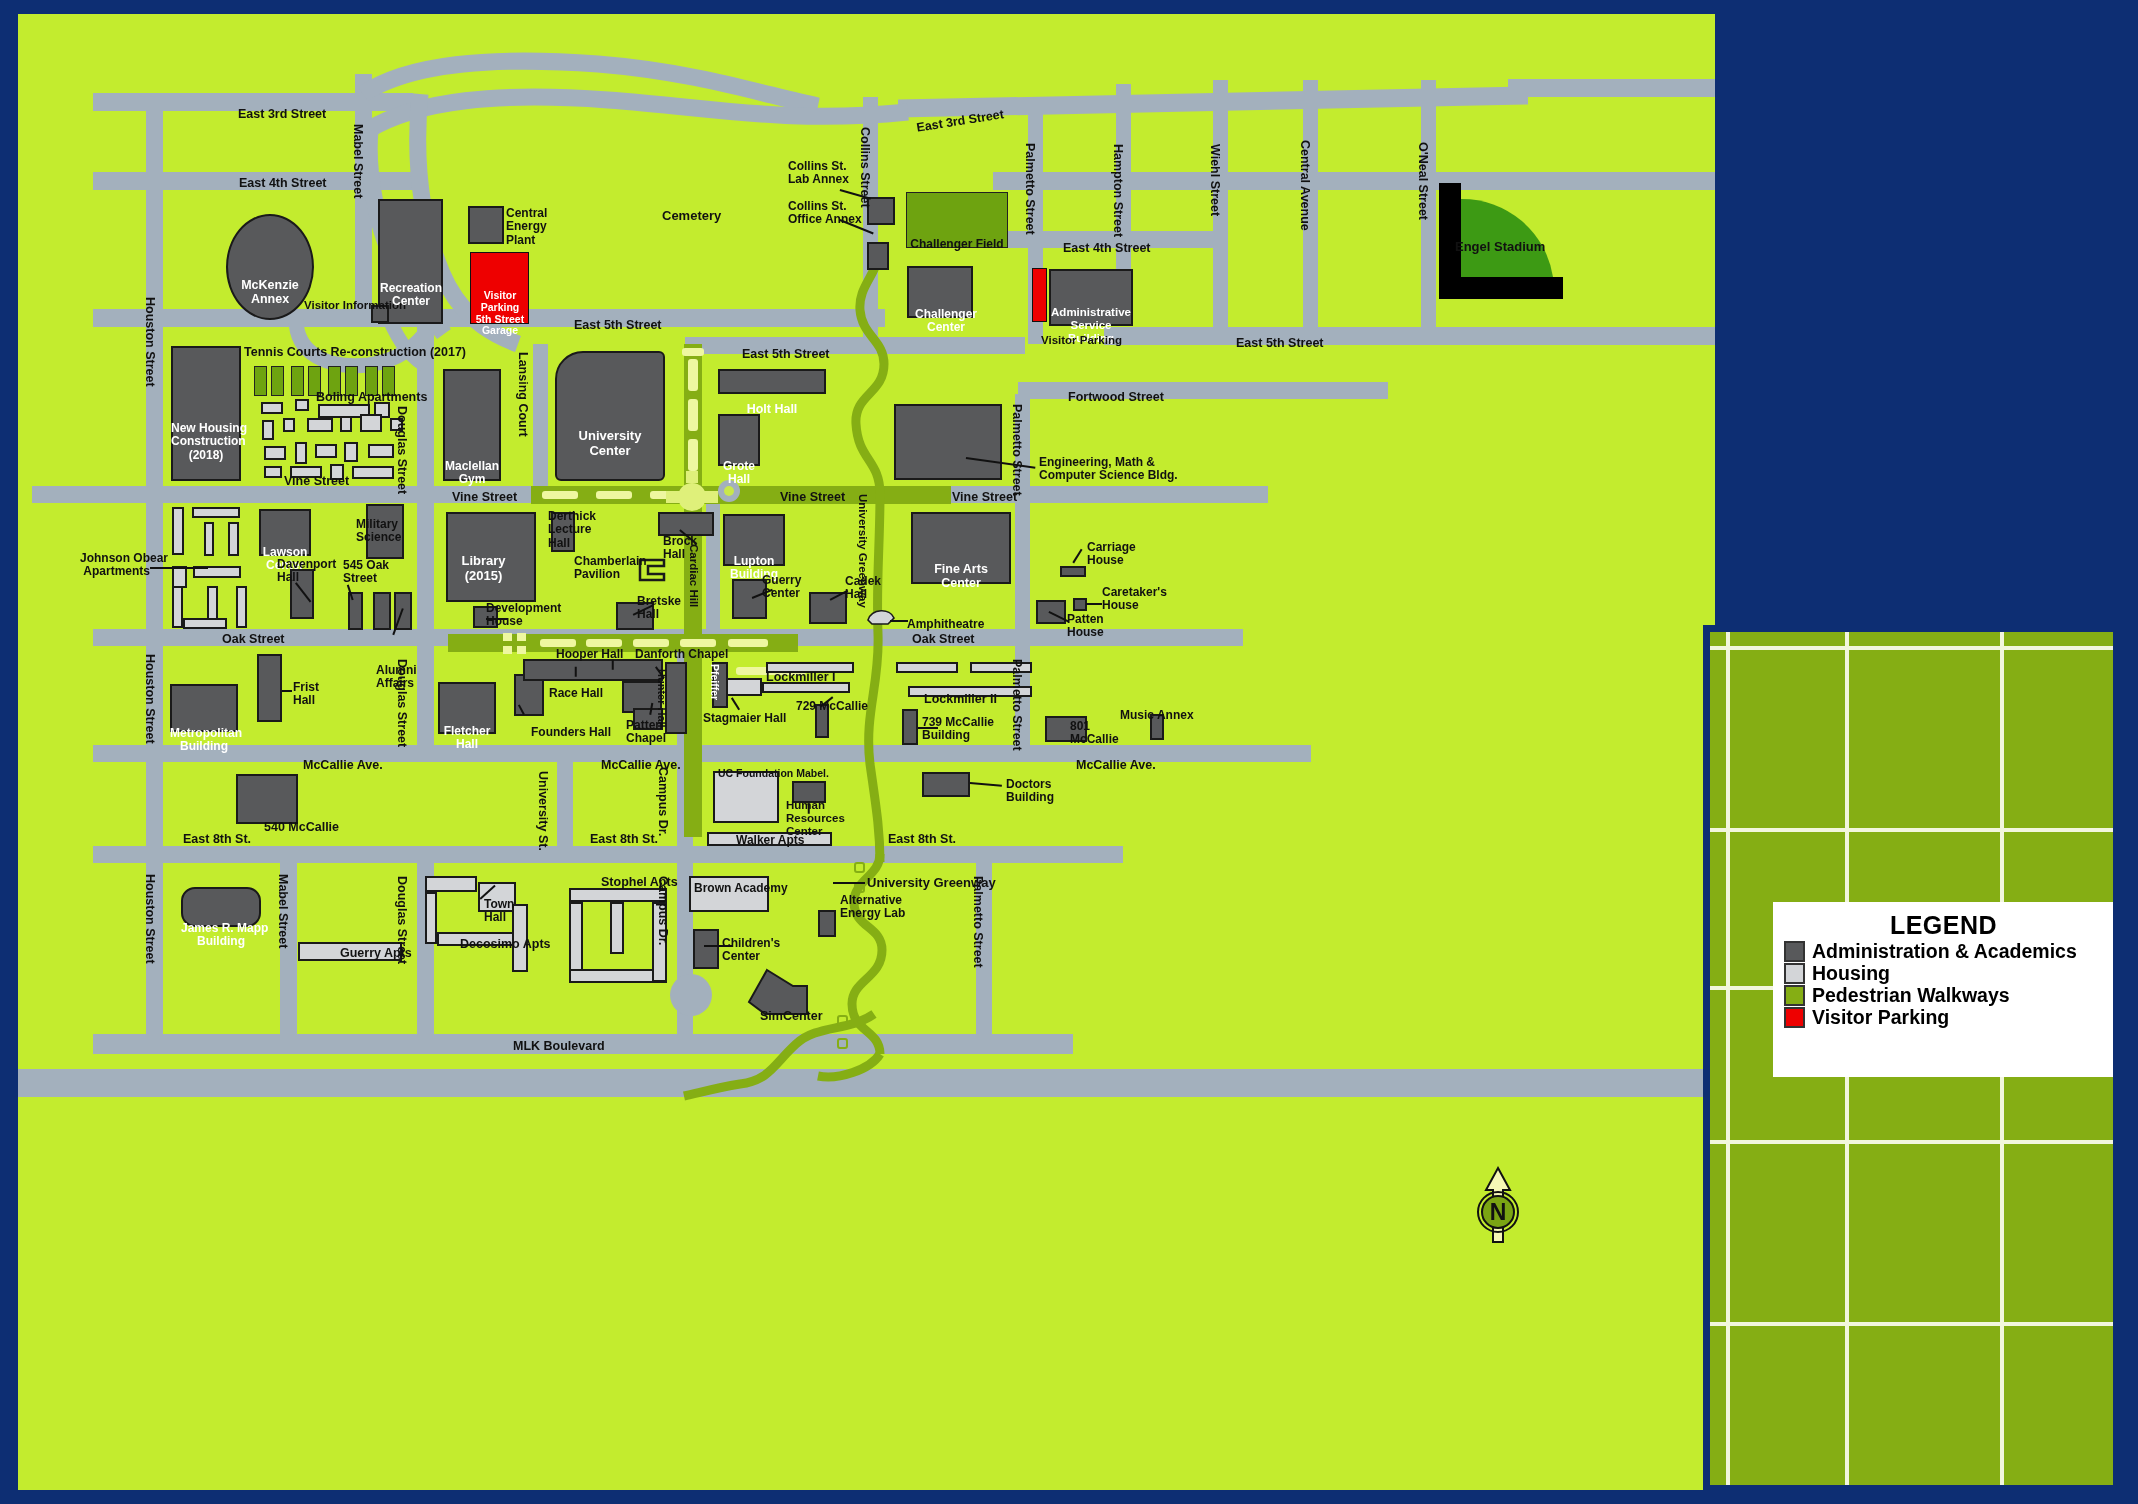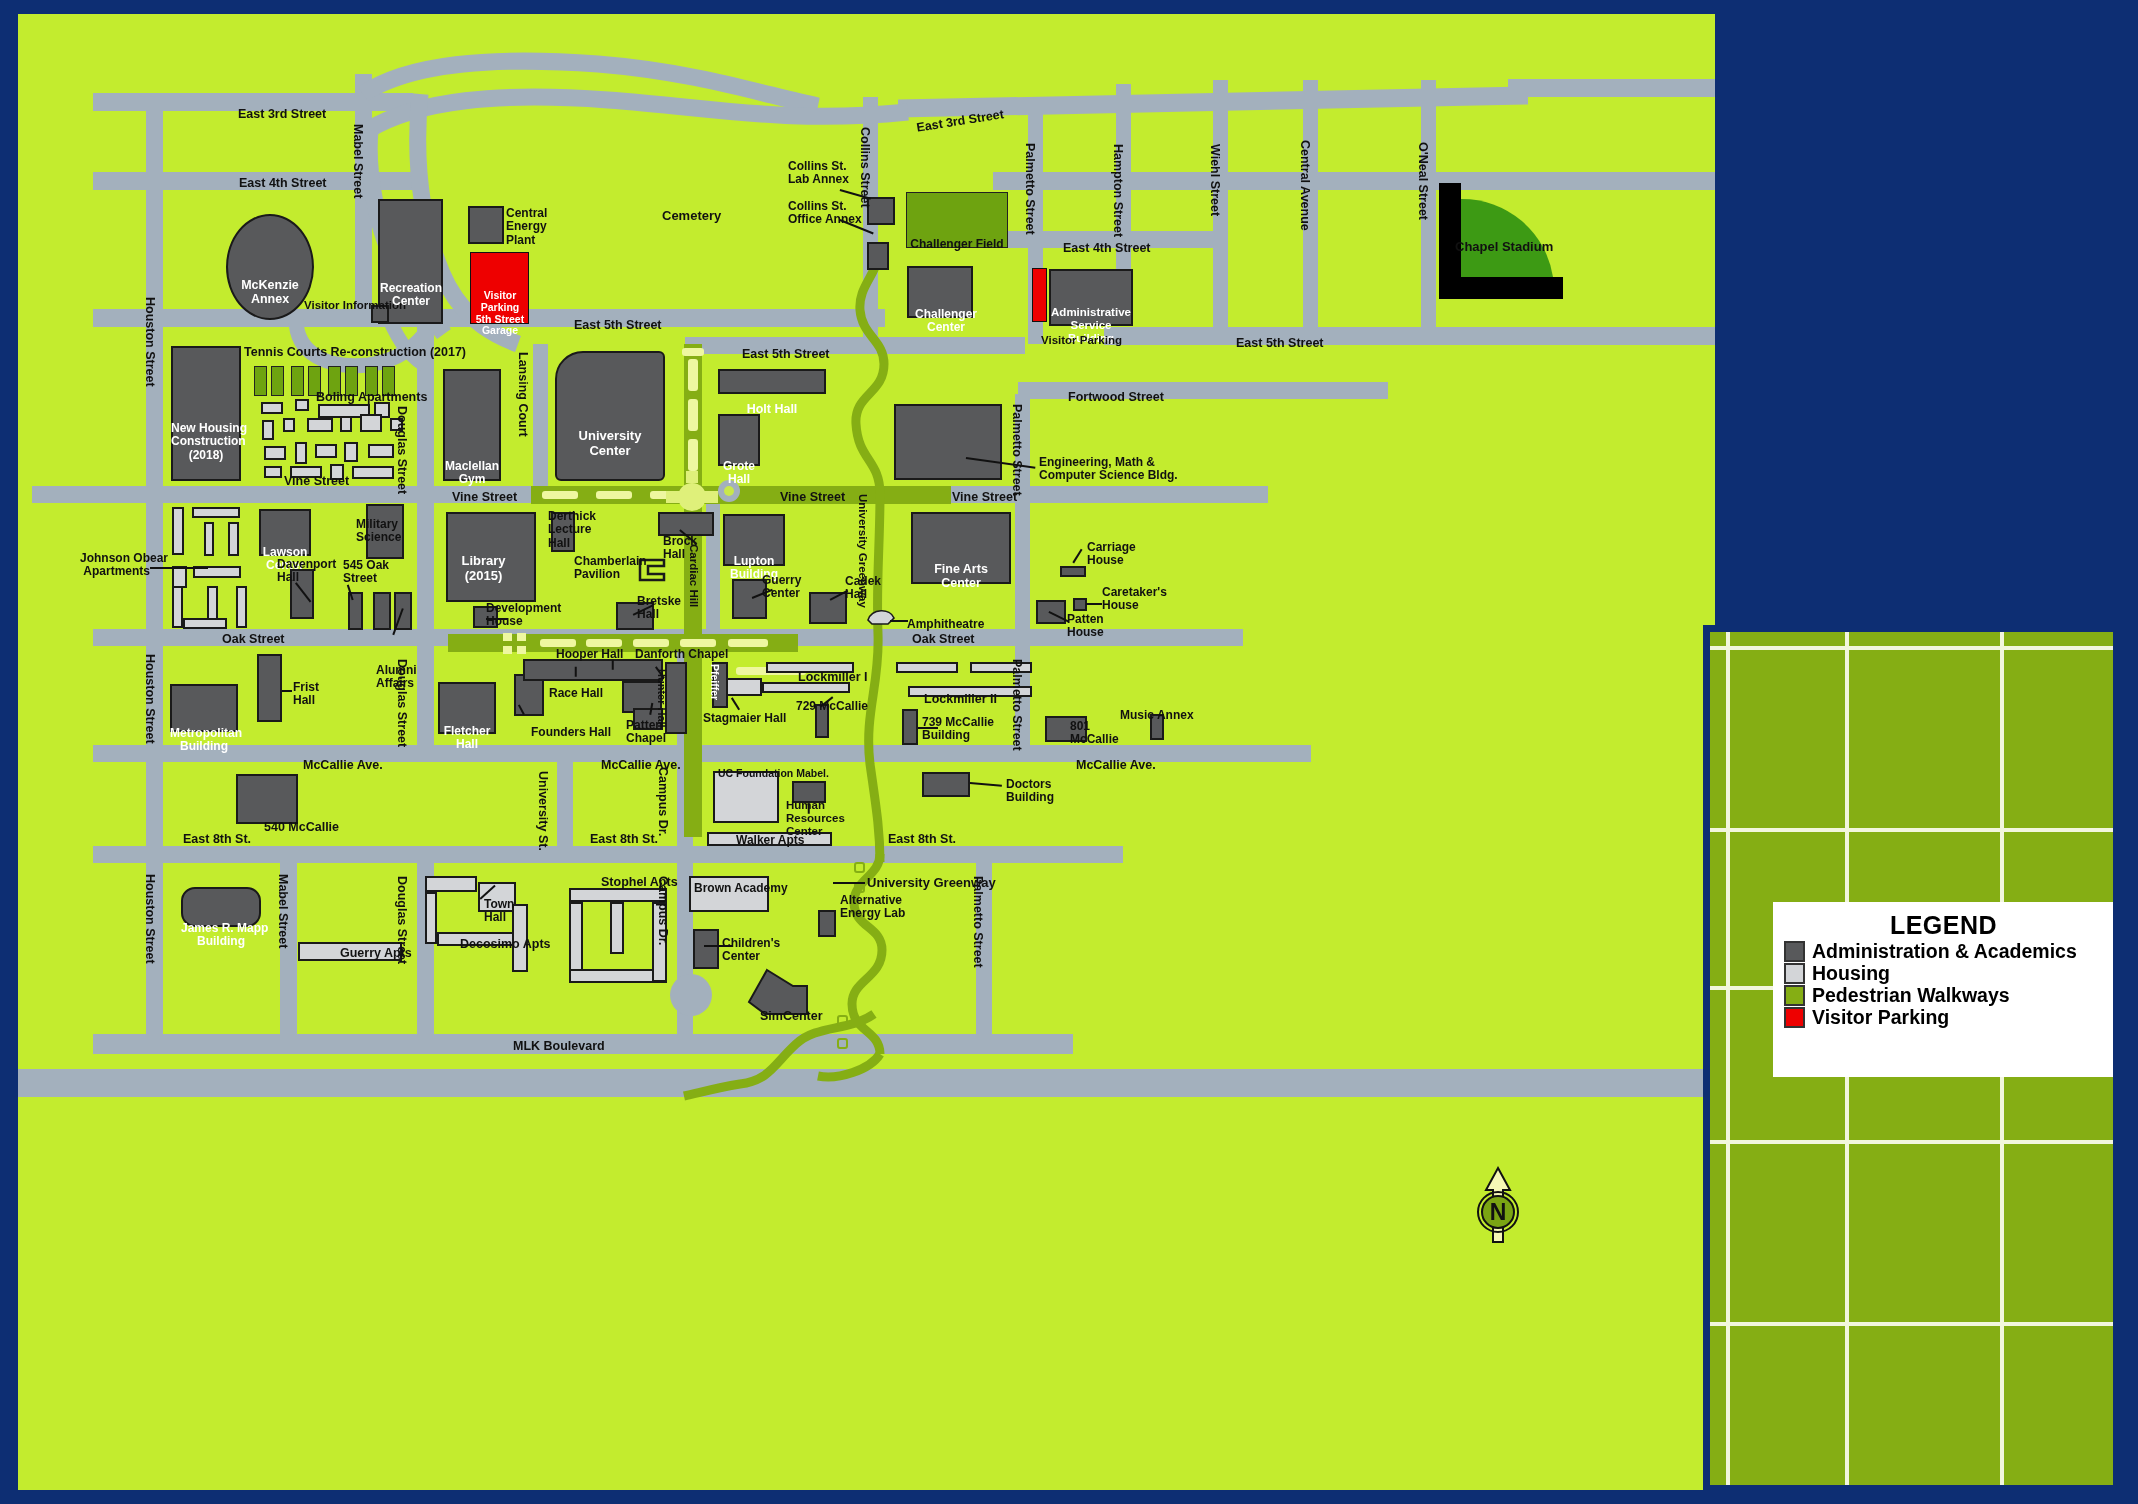--- a/index.html
+++ b/index.html
@@ -372,21 +372,21 @@
     <div class="st" style="left:870px;top:818px;">East 8th St.</div>
     <div class="st" style="left:495px;top:1025px;">MLK Boulevard</div>
     <div class="st vert" style="left:682px;top:530px;transform:rotate(90deg);font-size:11.5px;">Cardiac Hill</div>
     <div class="st vert" style="left:650px;top:655px;transform:rotate(90deg);font-size:11px;color:#111;">Hunter Hall</div>
     <div class="st vert" style="left:851px;top:480px;transform:rotate(90deg);font-size:11.5px;">University Greenway</div>
     <div class="st" style="left:849px;top:861px;font-size:13px;">University Greenway</div>
 
     <div class="lbl" style="left:644px;top:195px;font-size:13px;">Cemetery</div>
     <div class="lbl" style="left:226px;top:331px;font-size:12.5px;">Tennis Courts Re-construction (2017)</div>
     <div class="lblw" style="left:888px;top:196px;width:102px;font-size:12px;color:#111;">Challenger Field</div>
-    <div class="lbl" style="left:1437px;top:226px;font-size:13px;">Chapel Stadium</div>
+    <div class="lbl" style="left:1437px;top:226px;font-size:13px;">Engel Stadium</div>
     <div class="lbl" style="left:286px;top:285px;font-size:11.5px;text-align:center;">Visitor Information</div>
     <div class="lbl" style="left:889px;top:604px;font-size:12px;">Amphitheatre</div>
 
     <div class="lblw" style="left:210px;top:236px;width:84px;font-size:12.5px;">McKenzie
 Annex</div>
     <div class="lblw" style="left:360px;top:240px;width:66px;font-size:12px;">Recreation
 Center</div>
     <div class="lbl" style="left:488px;top:193px;font-size:12px;">Central
 Energy
 Plant</div>
@@ -466,21 +466,21 @@
     <div class="lblw" style="left:420px;top:683px;width:58px;font-size:12px;">Fletcher
 Hall</div>
     <div class="lbl" style="left:513px;top:712px;font-size:12px;">Founders Hall</div>
     <div class="lbl" style="left:538px;top:634px;font-size:12px;">Hooper Hall</div>
     <div class="lbl" style="left:531px;top:673px;font-size:12px;">Race Hall</div>
     <div class="lbl" style="left:617px;top:634px;font-size:12px;">Danforth Chapel</div>
     <div class="lbl" style="left:608px;top:705px;font-size:12px;">Patten
 Chapel</div>
     <div class="st vert" style="left:703px;top:650px;transform:rotate(90deg);font-size:10.5px;color:#fff;">Pfeiffer</div>
     <div class="lbl" style="left:685px;top:698px;font-size:12px;">Stagmaier Hall</div>
-    <div class="lbl" style="left:780px;top:656px;font-size:12.5px;">Lockmiller I</div>
+    <div class="lbl" style="left:748px;top:656px;font-size:12.5px;">Lockmiller I</div>
     <div class="lbl" style="left:906px;top:678px;font-size:12.5px;">Lockmiller II</div>
     <div class="lbl" style="left:778px;top:686px;font-size:12px;">729 McCallie</div>
     <div class="lbl" style="left:904px;top:702px;font-size:12px;">739 McCallie
 Building</div>
     <div class="lbl" style="left:1052px;top:706px;font-size:12px;">801
 McCallie</div>
     <div class="lbl" style="left:1102px;top:695px;font-size:12px;">Music Annex</div>
     <div class="lbl" style="left:246px;top:806px;font-size:12.5px;">540 McCallie</div>
     <div class="lbl" style="left:700px;top:754px;font-size:10.5px;">UC Foundation Mabel.</div>
     <div class="lbl" style="left:768px;top:785px;font-size:11.5px;">Human

